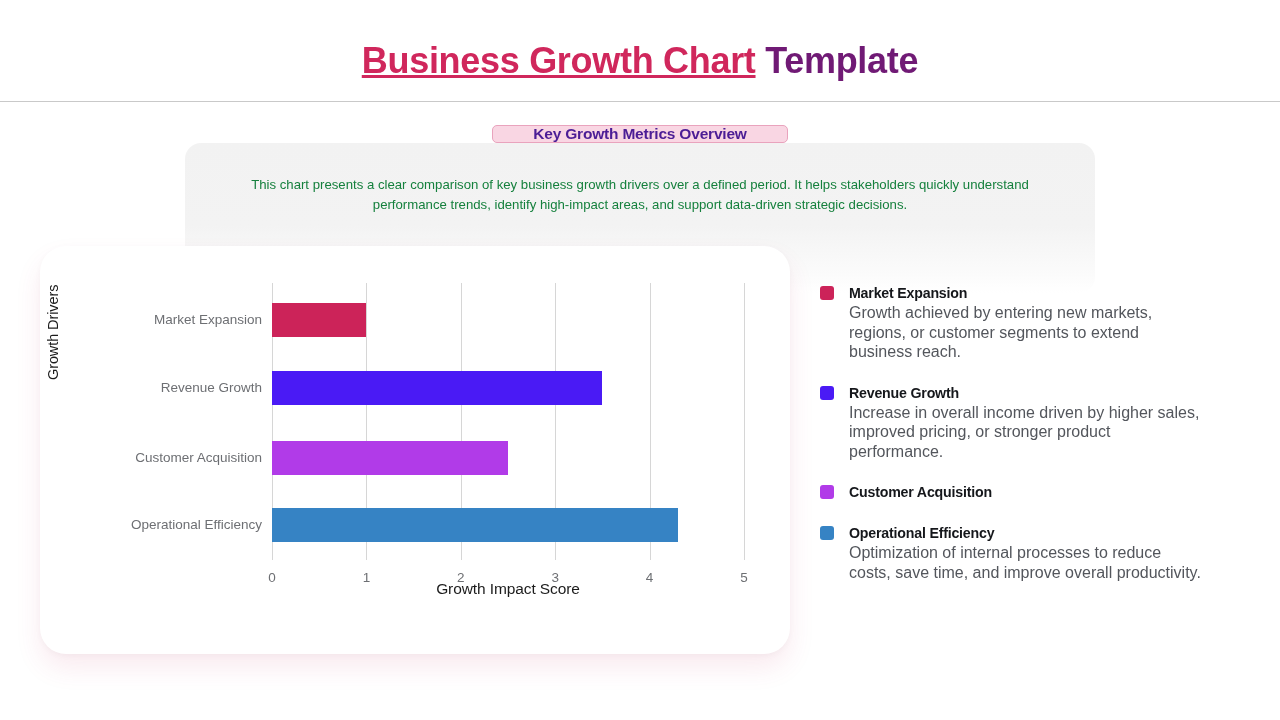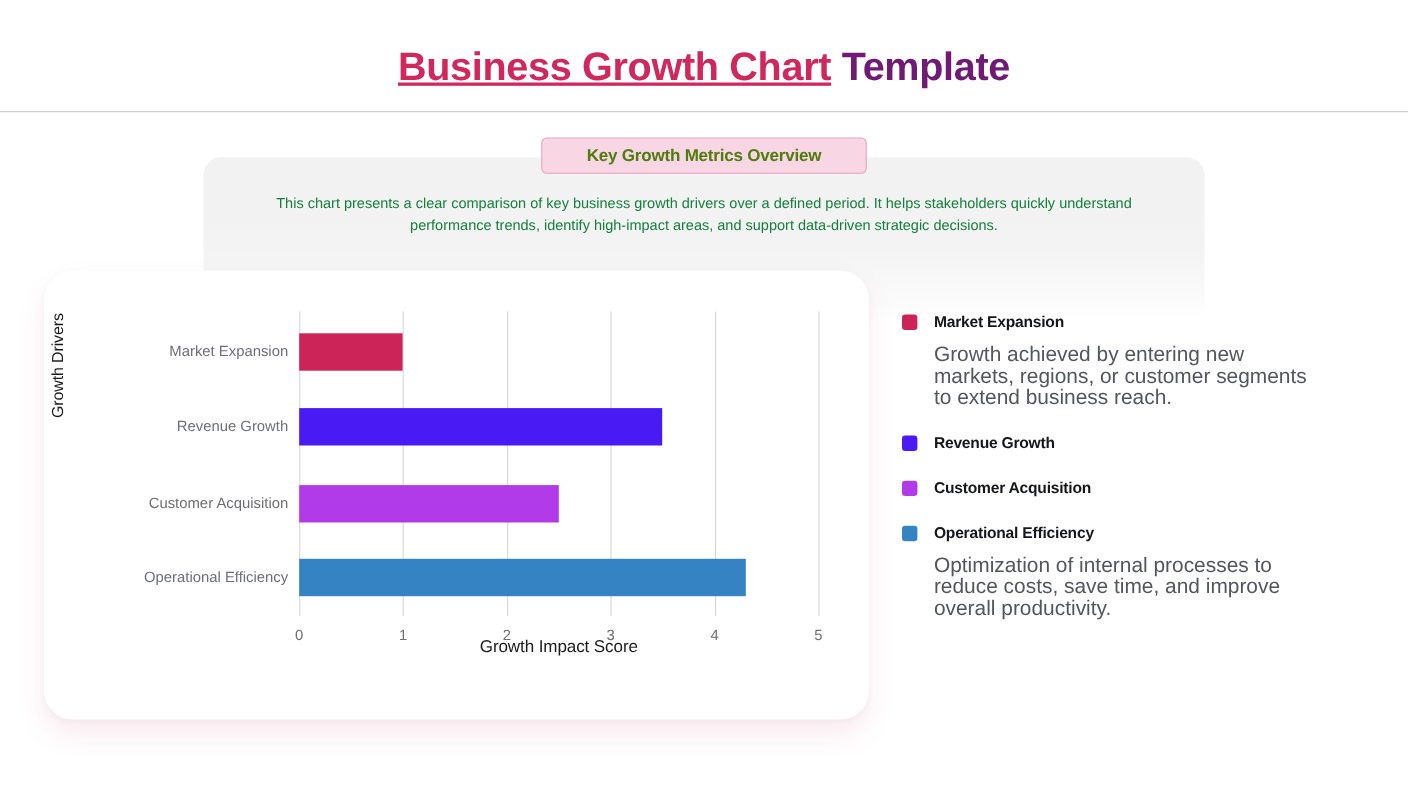--- a/index.html
+++ b/index.html
@@ -48,26 +48,26 @@
     height: 150px;
     border-radius: 16px;
     background: linear-gradient(to bottom, #f2f2f2 0%, #f3f3f3 55%, rgba(248,248,248,0.55) 88%, rgba(255,255,255,0) 100%);
   }
 
   #badge {
     position: absolute;
     left: 492px;
     top: 125px;
     width: 296px;
-    height: 33px;
+    height: 18px;
     box-sizing: border-box;
     border: 1.5px solid #e9a3bd;
     border-radius: 5px;
     background: #f9d6e3;
-    color: #4d7c0f;
+    color: #4c1d95;
     font-size: 15.5px;
     font-weight: bold;
     letter-spacing: -0.2px;
     display: flex;
     align-items: center;
     justify-content: center;
   }
 
   #description {
     position: absolute;
@@ -188,22 +188,22 @@
   .legend-title {
     margin-left: 29px;
     font-size: 14.2px;
     font-weight: bold;
     color: #15171b;
     letter-spacing: -0.2px;
     line-height: 20px;
   }
   .legend-desc {
     margin-left: 29px;
-    margin-top: 10px;
-    font-size: 19px;
+    margin-top: 0;
+    font-size: 16px;
     line-height: 19.5px;
     color: #53565c;
     max-width: 352px;
   }
 </style>
 </head>
 <body>
 
 <div id="page-title">
   <span class="accent">Business Growth Chart</span><span class="plain"> Template</span>
@@ -254,20 +254,21 @@
 
 <div id="legend">
     <div class="legend-item">
       <span class="legend-swatch" style="background: rgb(204, 35, 89);"></span>
       <div class="legend-title">Market Expansion</div>
       <div class="legend-desc">Growth achieved by entering new markets, regions, or customer segments to extend business reach.</div>
     </div>
     <div class="legend-item">
       <span class="legend-swatch" style="background: rgb(74, 26, 245);"></span>
       <div class="legend-title">Revenue Growth</div>
+      <div class="legend-desc">Increase in overall income driven by higher sales, improved pricing, or stronger product performance.</div>
     </div>
     <div class="legend-item">
       <span class="legend-swatch" style="background: rgb(177, 59, 232);"></span>
       <div class="legend-title">Customer Acquisition</div>
     </div>
     <div class="legend-item">
       <span class="legend-swatch" style="background: rgb(54, 131, 196);"></span>
       <div class="legend-title">Operational Efficiency</div>
       <div class="legend-desc">Optimization of internal processes to reduce costs, save time, and improve overall productivity.</div>
     </div>

